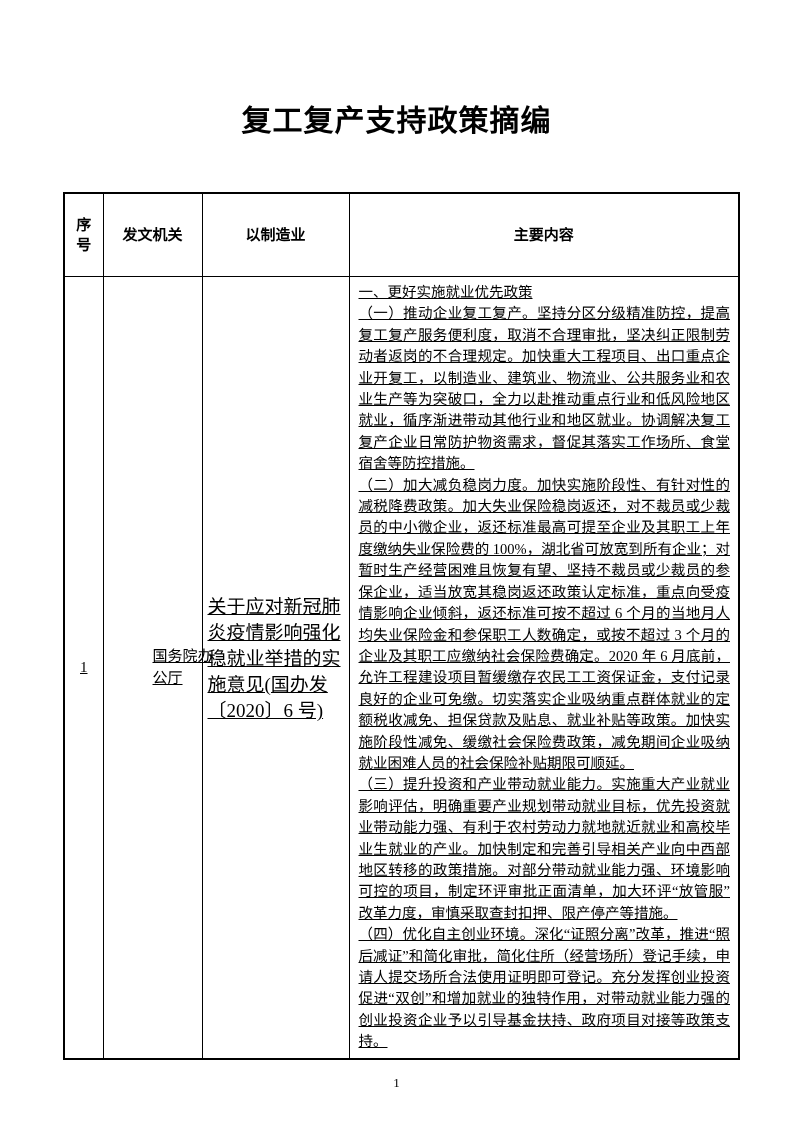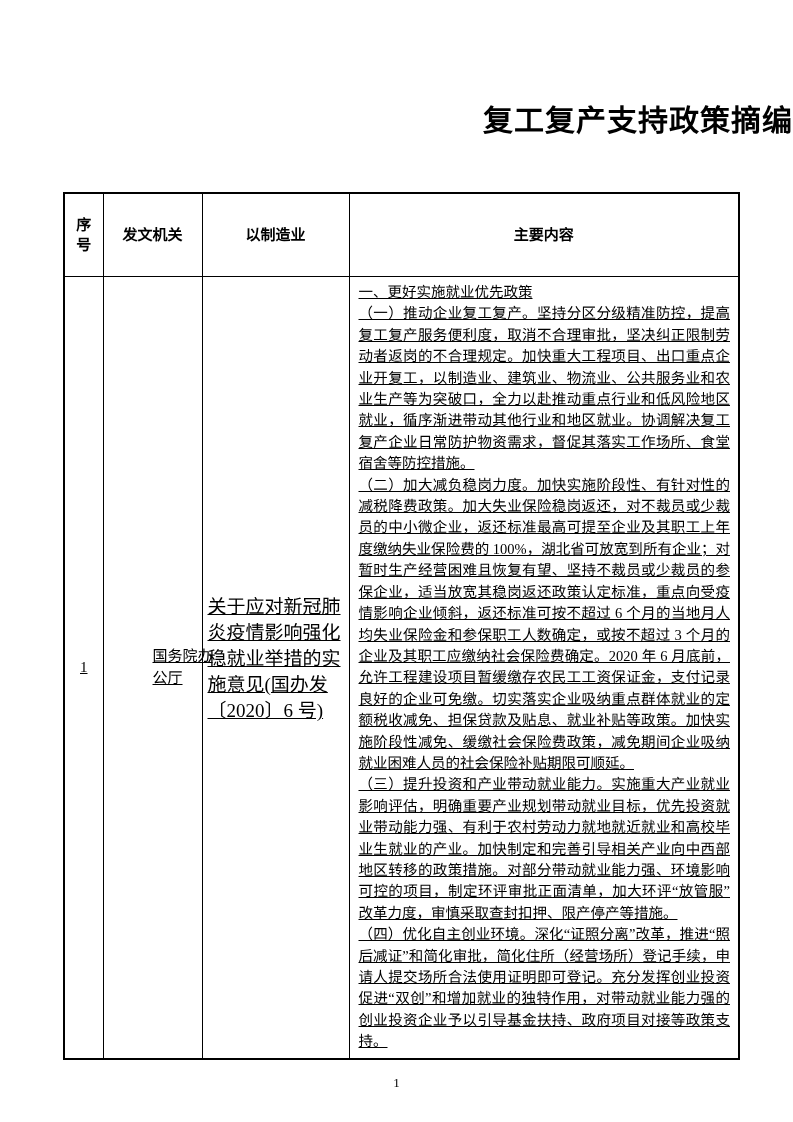--- a/index.html
+++ b/index.html
@@ -12,21 +12,21 @@
   .page {
     position: relative;
     width: 793px;
     height: 1122px;
     background: #ffffff;
     overflow: hidden;
   }
   .doc-title {
     margin: 0;
     padding-top: 104px;
-    text-align: right;
+    text-align: center;
     font-family: "Liberation Sans", sans-serif;
     font-weight: 900;
     font-size: 30px;
     line-height: 34px;
     letter-spacing: 1px;
   }
   table.policy-table {
     table-layout: fixed;
     border-collapse: collapse;
     width: 675px;

